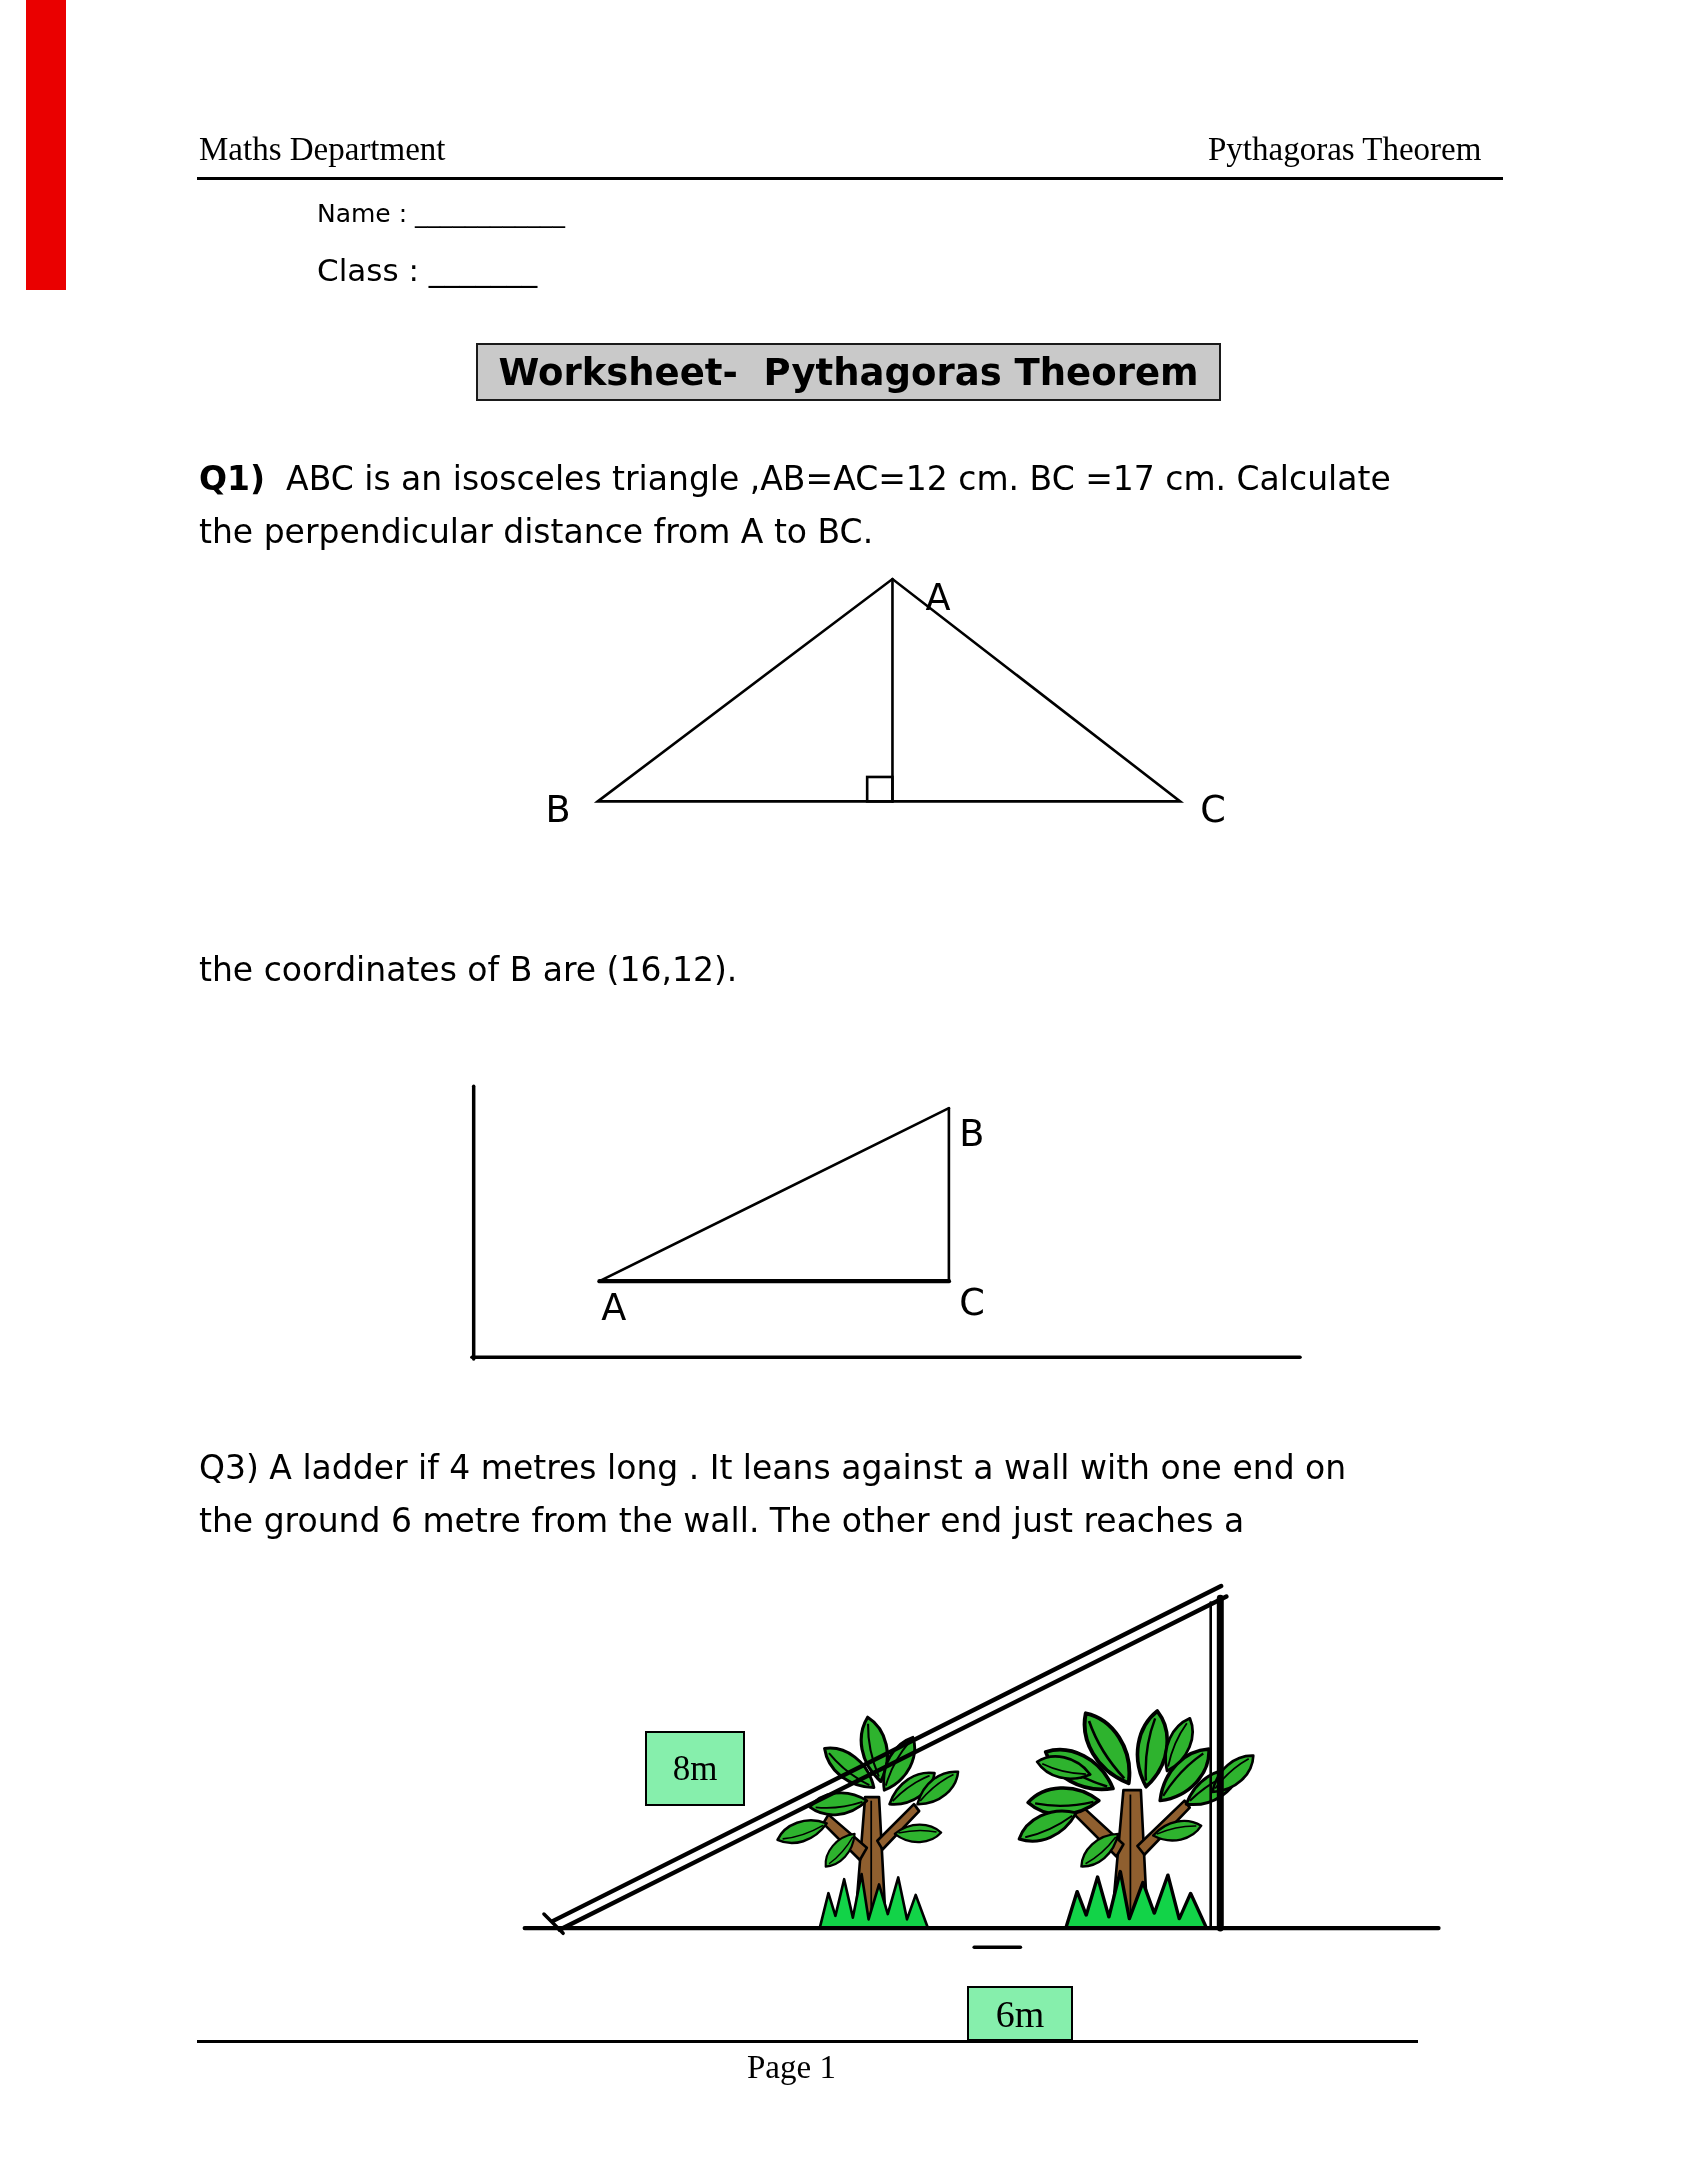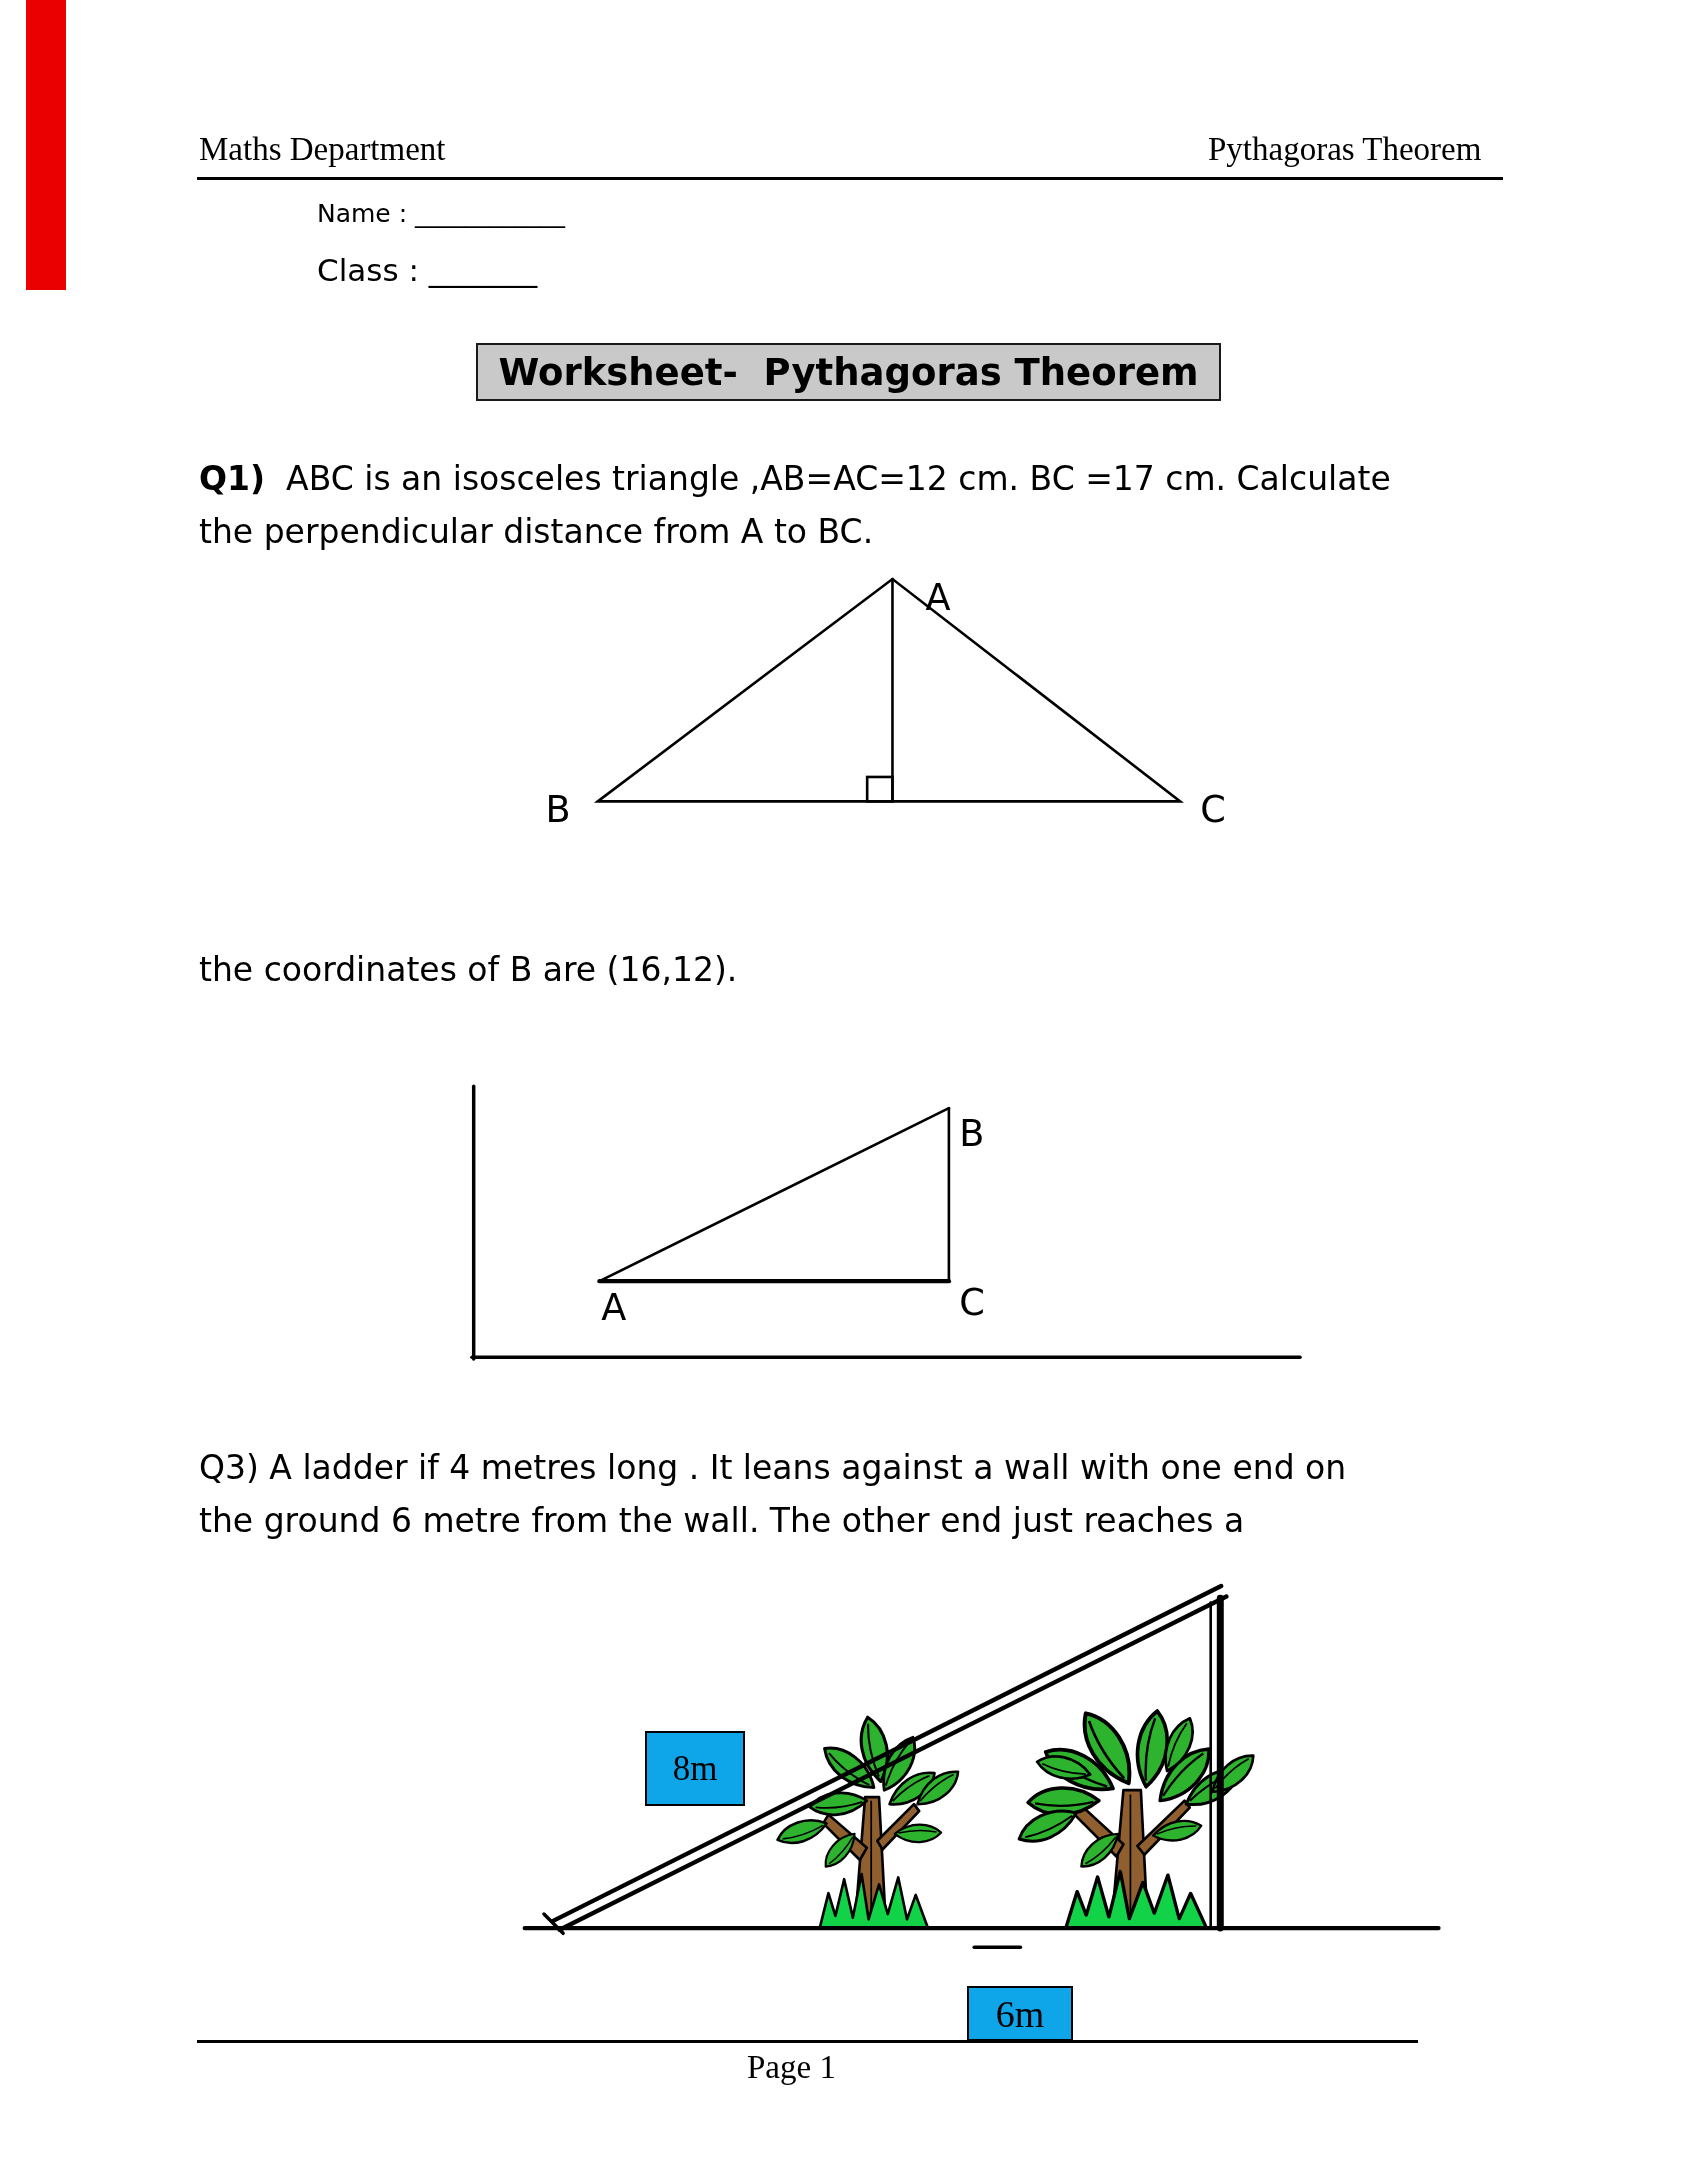--- a/index.html
+++ b/index.html
@@ -54,21 +54,21 @@
   svg text{font-family:"DejaVu Sans", sans-serif;fill:#000;}
   svg .vlabel{font-size:42px;}
 
   .leaf-fill{fill:#2eb32e;stroke:#000;stroke-width:3;stroke-linejoin:round;}
   .leaf-vein{fill:none;stroke:#000;stroke-width:2;}
   .trunk{fill:#8f5f2f;stroke:#000;stroke-width:3;stroke-linejoin:round;}
   .grass{fill:#12d348;stroke:#000;stroke-width:3;stroke-linejoin:round;}
 
   
   .meas-box{
-    background:#0ea5e9;border:2.6px solid #000;box-sizing:border-box;
+    background:#86efac;border:2.6px solid #000;box-sizing:border-box;
     display:flex;align-items:center;justify-content:center;
     font-family:"Liberation Serif", serif;
   }
   .box-8m{left:645px;top:1731px;width:100px;height:75px;font-size:35px;}
   .box-6m{left:967px;top:1986px;width:106px;height:55px;font-size:38px;}
 
   
   .footer-rule{left:197px;top:2040px;width:1221px;height:2.6px;background:#000;}
   .page-num{left:747px;top:2049px;font-size:33px;}
 </style>

